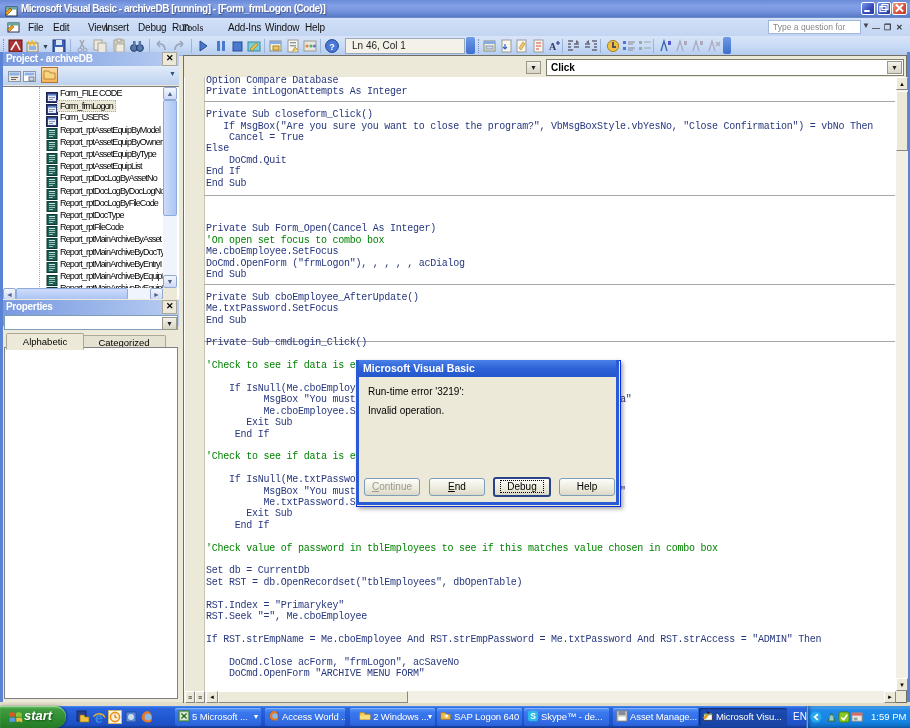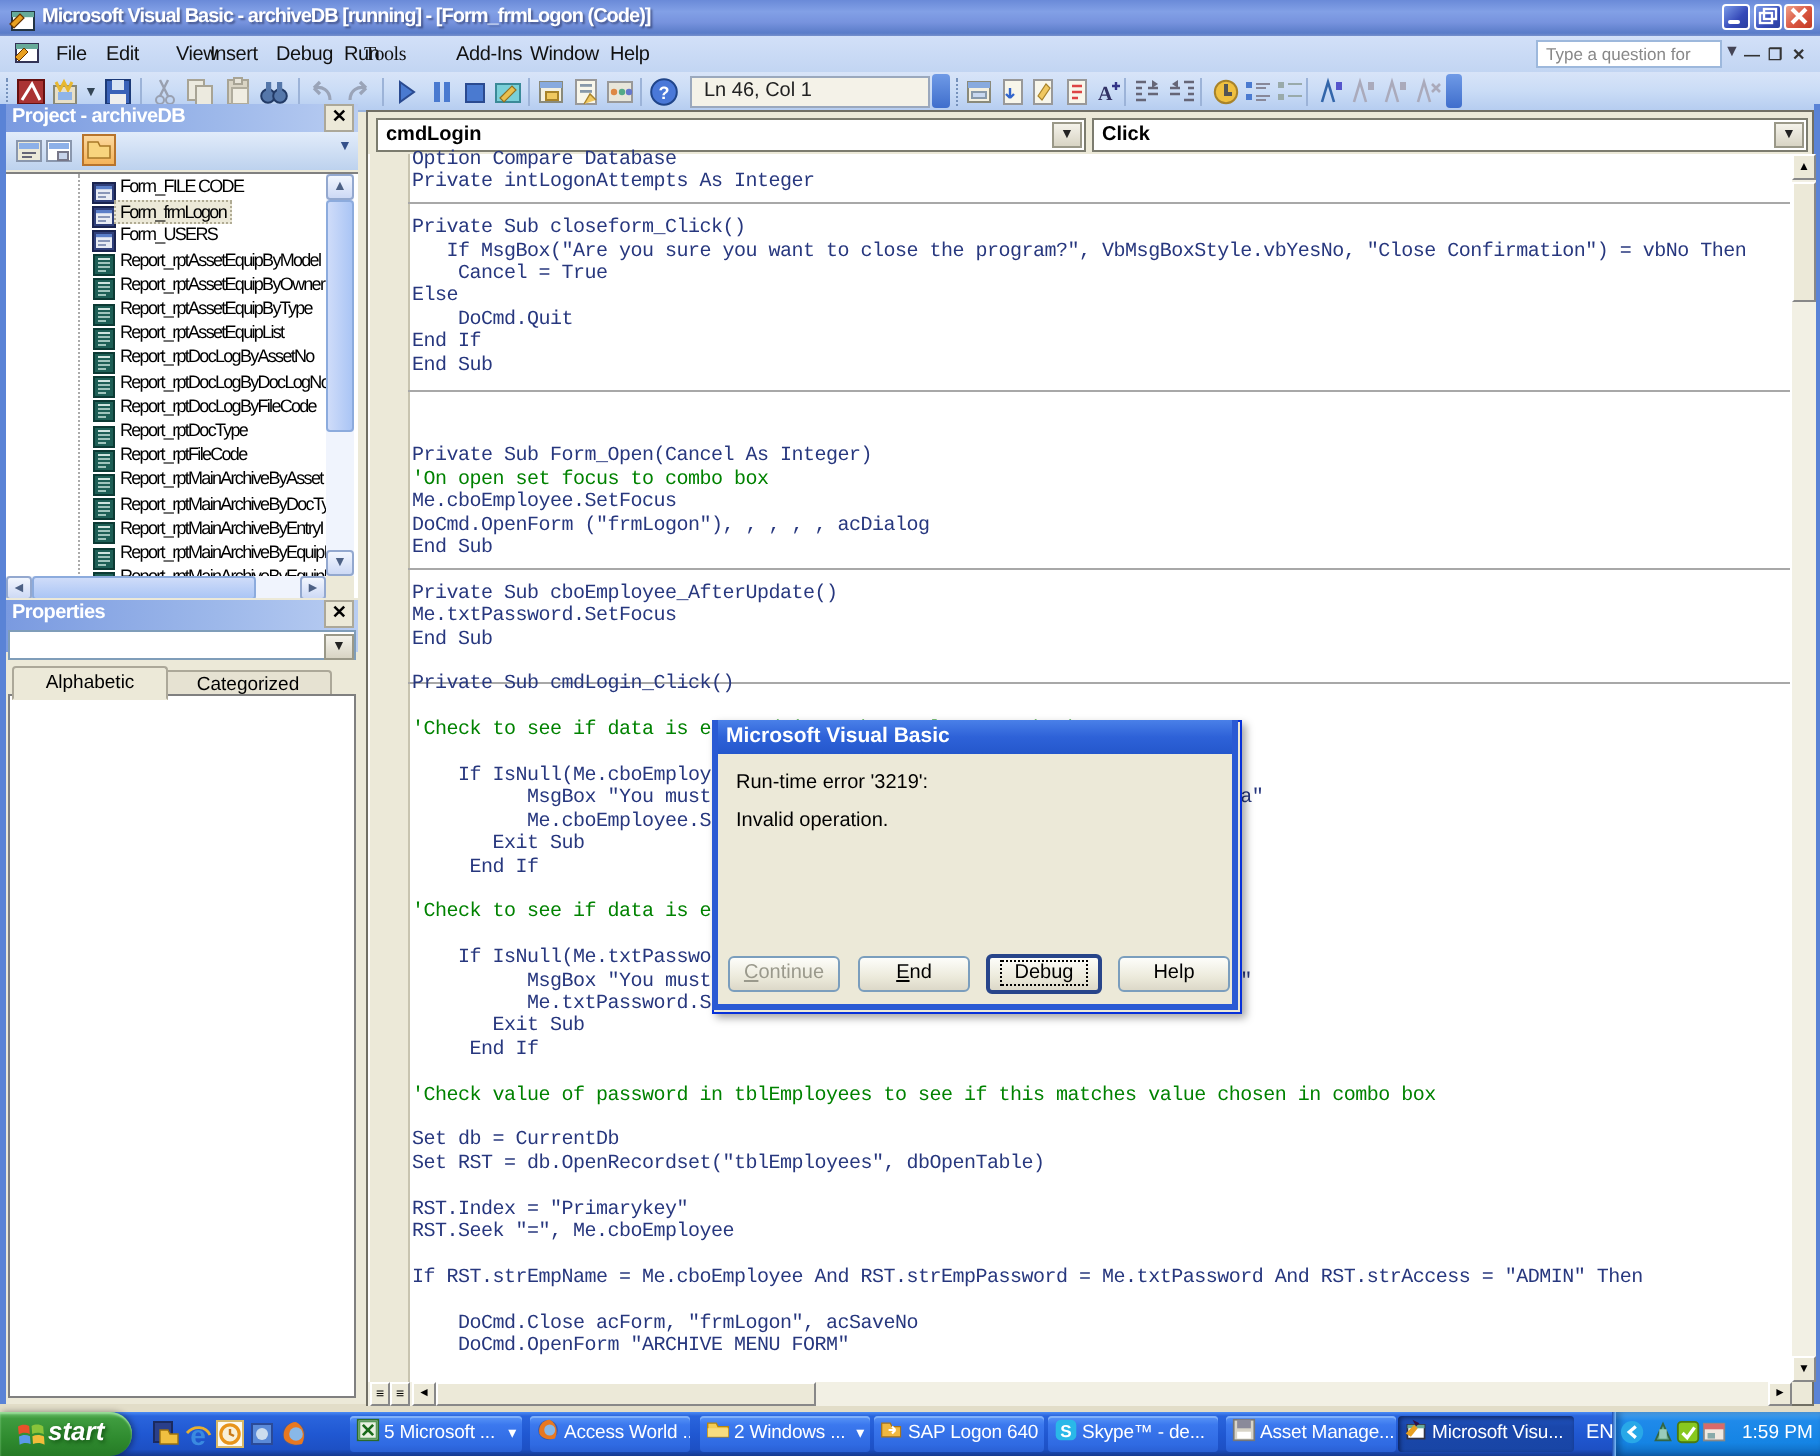--- a/index.html
+++ b/index.html
@@ -455,21 +455,20 @@
 <div class="abs" id="proppanel">
   <div class="ptitle">Properties<span class="pclose">✕</span></div>
 </div>
 <div class="abs" id="propcombo"></div>
 <div class="abs cbtn" style="left:162px;top:317px;">▼</div>
 <div class="abs tab" style="left:6px;top:333px;width:76px;height:15px;line-height:15px;z-index:3;border-bottom:1px solid #ece9d8;font-size:9.5px;">Alphabetic</div>
 <div class="abs tab" style="left:82px;top:335px;width:82px;height:13px;line-height:13px;background:#e6e2d2;font-size:9.5px;">Categorized</div>
 <div class="abs" id="propbody"></div>
 
 <div class="abs" id="codewin">
-  <div class="combo" style="left:4px;width:355px;">cmdLogin</div>
   <div class="cbtn" style="left:342px;top:5px;">▼</div>
   <div class="combo" style="left:362px;width:358px;">Click</div>
   <div class="cbtn" style="left:703px;top:5px;">▼</div>
 </div>
 <div class="abs" id="codearea"></div>
 <div class="abs" id="margin"></div>
 <div class="abs sep" style="top:101px;"></div>
 <div class="abs sep" style="top:195px;"></div>
 <div class="abs sep" style="top:284px;"></div>
 <div class="abs sep" style="top:341px;"></div>
@@ -585,21 +584,21 @@
 <div class="tbtn" style="left:175px;width:86px;"><span class="ti"><svg width="12" height="12" viewBox="0 0 14 14">
         <rect x="1" y="1" width="12" height="12" fill="#e8f0e0" stroke="#2a6a2a"></rect>
         <rect x="2" y="2" width="10" height="10" fill="none" stroke="#5a9a5a"></rect>
         <path d="M4 4 L10 10 M10 4 L4 10" stroke="#1a6a1a" stroke-width="1.6"></path>
       </svg></span>5 Microsoft ...<span style="position:absolute;right:3px;top:0;font-size:8px;">▾</span></div>
 <div class="tbtn" style="left:265px;width:80px;"><span class="ti"><svg width="12" height="12" viewBox="0 0 14 14">
         <circle cx="7" cy="7" r="5.8" fill="#3a5aa8"></circle>
         <path d="M2 9 C1 5 4 1 8 1 C12 3 13 8 11 12 C8 13 3 12 2 9" fill="#e87820"></path>
         <circle cx="8" cy="7" r="3.2" fill="#88b8e8"></circle>
       </svg></span>Access World ...</div>
-<div class="tbtn" style="left:350px;width:85px;"><span class="ti"><svg width="12" height="12" viewBox="0 0 14 14">
+<div class="tbtn" style="left:350px;width:85px;text-align:center;"><span class="ti"><svg width="12" height="12" viewBox="0 0 14 14">
         <path d="M1 4 L1 11 L13 11 L13 5 L7 5 L6 3 L1 3 Z" fill="#f5cc55" stroke="#b8860b" stroke-width="0.8"></path>
         <path d="M1 6 L13 6 L13 11 L1 11 Z" fill="#f8dc80"></path>
       </svg></span>2 Windows ...<span style="position:absolute;right:3px;top:0;font-size:8px;">▾</span></div>
 <div class="tbtn" style="left:437px;width:85px;"><span class="ti"><svg width="12" height="12" viewBox="0 0 14 14">
         <path d="M1 4 L1 11 L12 11 L12 5 L7 5 L6 3 L1 3 Z" fill="#f0b840" stroke="#a8741a" stroke-width="0.7"></path>
         <path d="M5 7 L9 7 M9 7 L7 5 M9 7 L7 9" stroke="#fff" stroke-width="1.3" fill="none"></path>
       </svg></span>SAP Logon 640</div>
 <div class="tbtn" style="left:524px;width:85px;"><span class="ti"><svg width="12" height="12" viewBox="0 0 14 14">
         <rect x="1" y="1" width="12" height="12" rx="3" fill="#2ab8e8"></rect>
         <text x="7" y="11" font-size="10" font-weight="bold" text-anchor="middle" fill="#fff" font-family="Liberation Sans">S</text>

